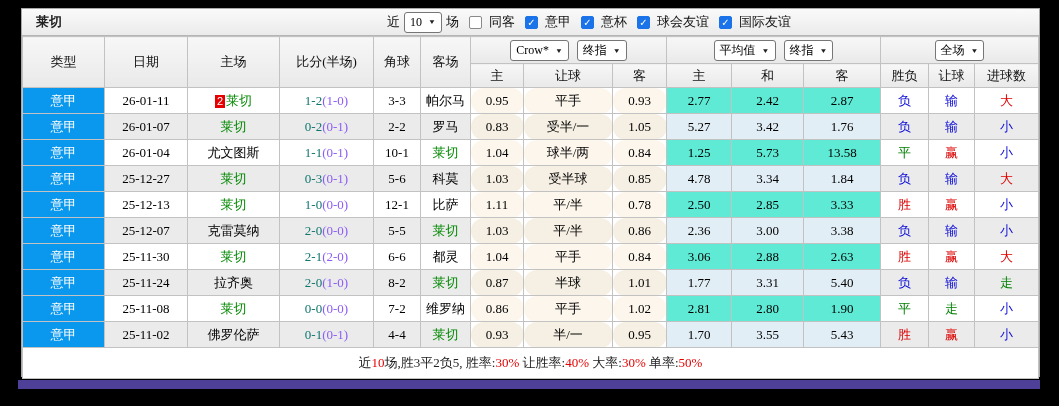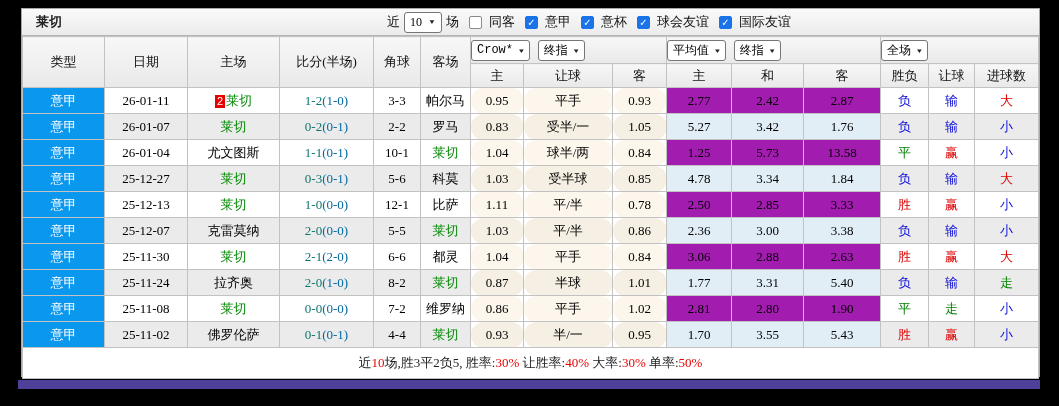--- a/index.html
+++ b/index.html
@@ -38,35 +38,35 @@
   .cb.checked{background:#1a73e8;border-color:#1a73e8;color:#fff;font-size:10px;font-weight:bold;
     font-family:"Liberation Sans","DejaVu Sans",sans-serif;}
   
   table{border-collapse:collapse;table-layout:fixed;width:1017px;font-size:13px;color:#000;}
   td,th{border:1px solid #c2c2c2;text-align:center;padding:0;overflow:hidden;white-space:nowrap;}
   thead th{
     background:linear-gradient(#f7f7f7,#e9e9e9);font-weight:normal;color:#111;
   }
   tr.hdr1{height:27px;} tr.hdr2{height:24px;}
   .selcell{border-bottom:1px solid #c2c2c2;}
-  .selwrap{display:flex;align-items:center;gap:8px;font-family:Liberation Mono, monospace;}
+  .selwrap{display:flex;align-items:center;justify-content:center;gap:8px;}
   tr.row{height:26px;}
   tr.row td{background:#fff;}
   tr.even td{background:#ebebeb;}
   tr.row td.lg{background:#0a97ee;color:#fff;}
   tr.row td.crow{background:#fdf6ec;border-radius:13px;}
   tr.even td.crow{background:#f6efe3;}
-  tr.row td.avg{background:#a21caf;}
+  tr.row td.avg{background:#5eead4;}
   tr.even td.avg{background:#e2eef6;}
   .team.green{color:#008800;}
   .badge{
     display:inline-block;background:#e60000;color:#fff;font-size:11px;line-height:13px;
     padding:0 2px;margin-right:1px;font-family:"Liberation Sans","DejaVu Sans",sans-serif;
   }
-  .ft{color:#0f766e;} .ht{color:#0369a1;}
+  .ft{color:#0f766e;} .ht{color:#8b5cf6;}
   tr.summary td{height:30px;background:#fff;font-size:13px;color:#222;}
   .seg-red{color:#e60000;}
 </style>
 </head>
 <body>
 
 <div class="panel">
 
   <div class="topbar">
     <span class="team-title">莱切</span>

